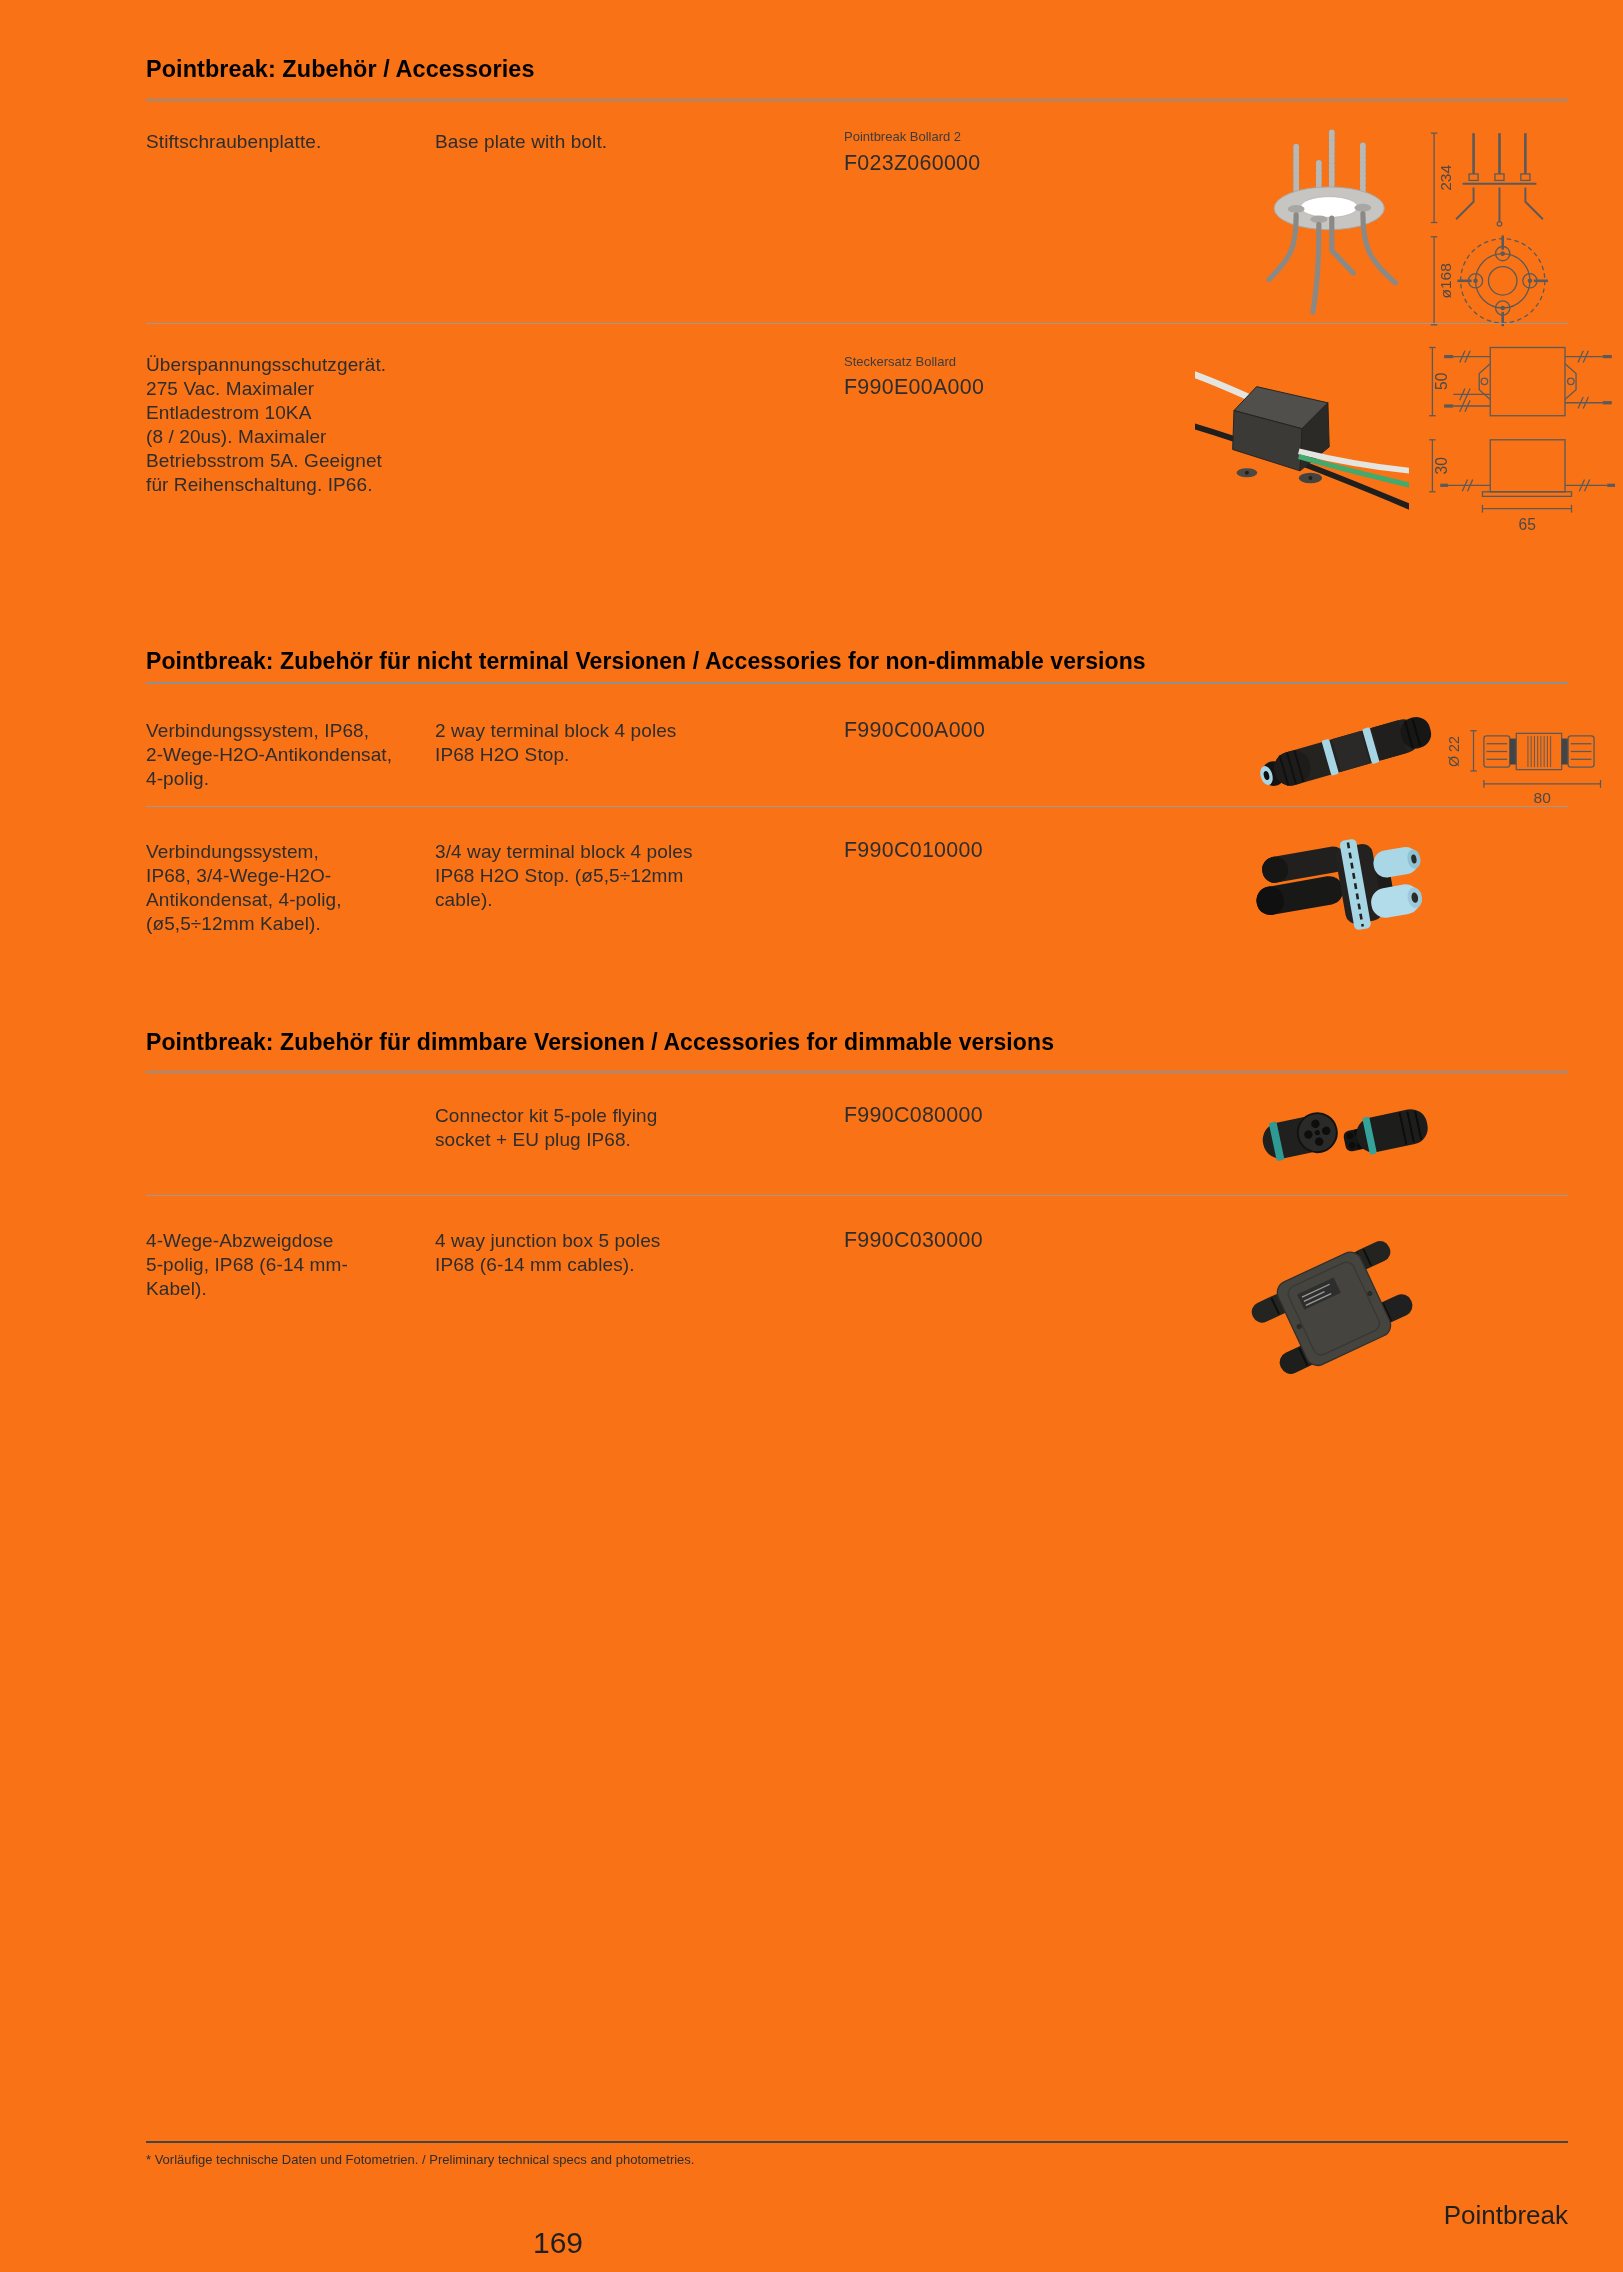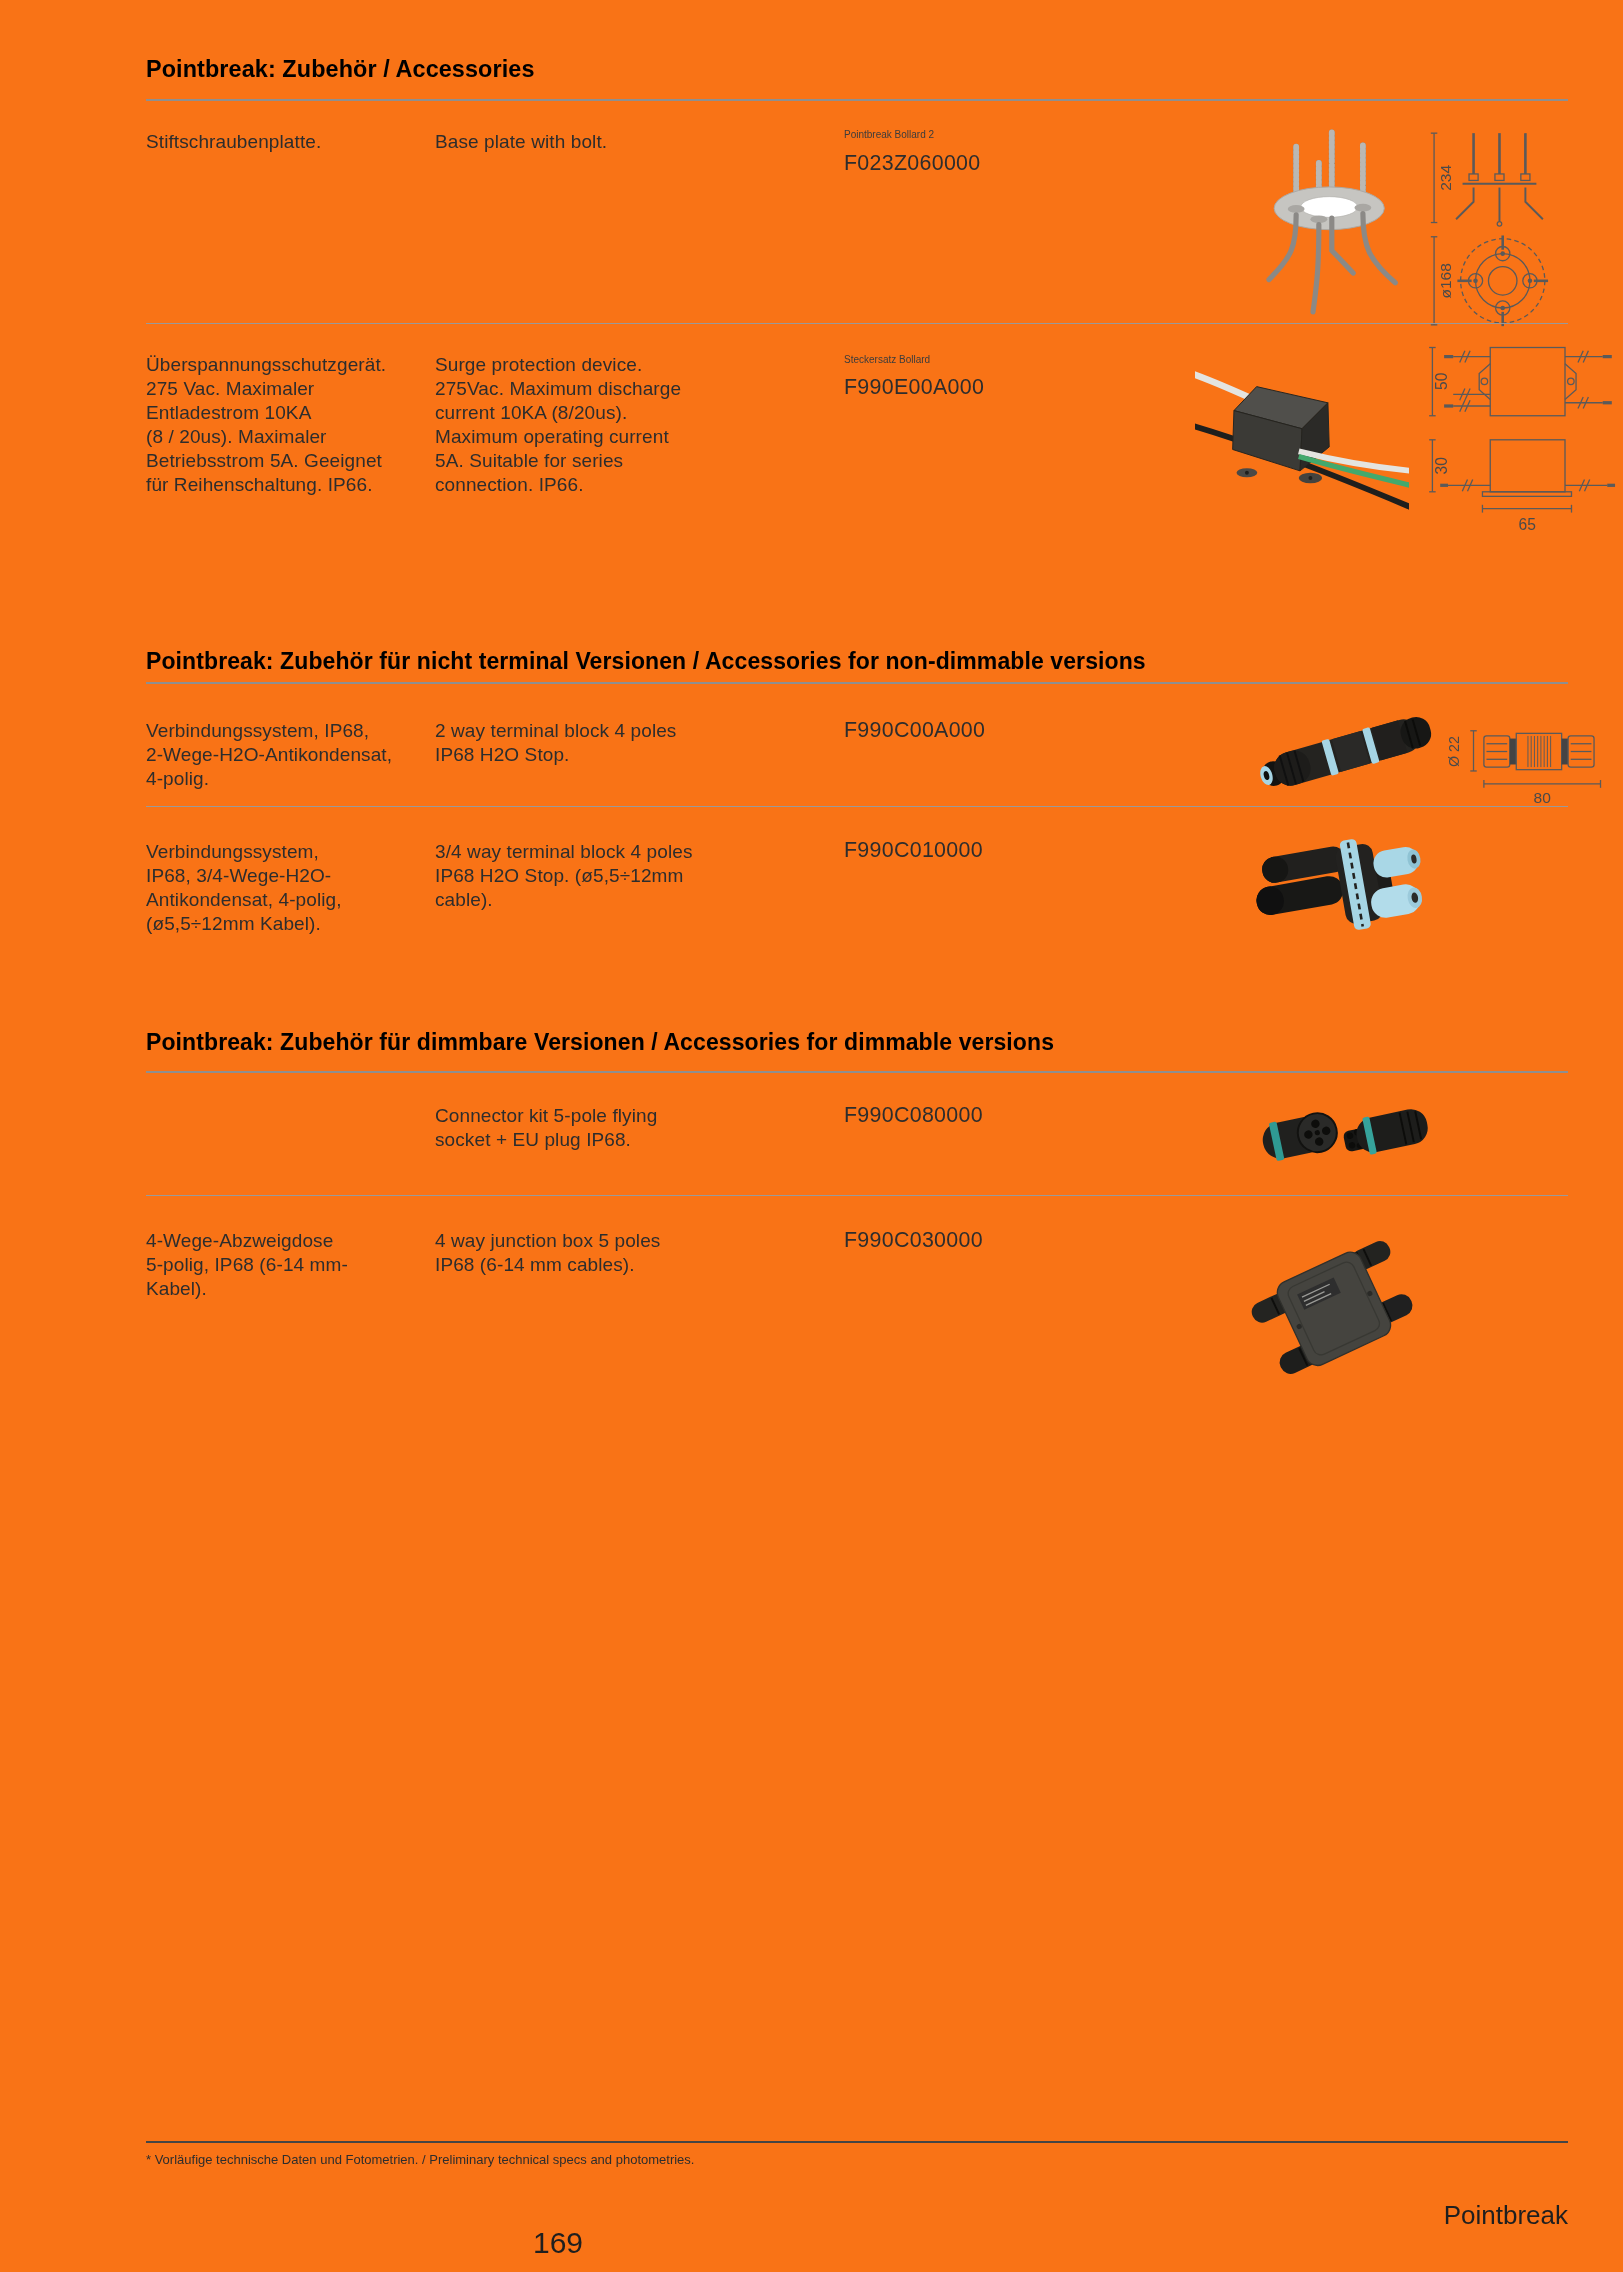--- a/index.html
+++ b/index.html
@@ -5,21 +5,21 @@
   html,body{margin:0;padding:0;background:#ffffff;}
   .page{position:relative;width:1623px;height:2273px;background:#f97316;overflow:hidden;
         font-family:"Liberation Sans",sans-serif;color:#2d2d2d;}
   .sec-title{position:absolute;left:146px;margin:0;font-size:23.4px;font-weight:bold;color:#000;letter-spacing:0.1px;}
   .sec-title.sub{font-size:23px;}
   .rule{position:absolute;left:146px;width:1422px;height:1.9px;background:#8f8f8f;}
   .divider{position:absolute;left:146px;width:1422px;height:1.3px;background:#9a9a9a;}
   .cell{position:absolute;font-size:19px;line-height:24px;white-space:pre-line;letter-spacing:0.1px;}
   .de{left:146px;width:292px;}
   .en{left:435px;width:351px;}
-  .prod{position:absolute;left:844px;font-size:10px;color:#3c3c3c;}
+  .prod{position:absolute;left:844px;font-size:13px;color:#3c3c3c;}
   .code{position:absolute;left:844px;font-size:21.4px;color:#2d2d2d;letter-spacing:0.3px;}
   .drawing{position:absolute;}
   svg text{font-family:"Liberation Sans",sans-serif;fill:#4a4a4a;}
   .footnote{position:absolute;left:146px;font-size:13px;color:#2d2d2d;}
   .pagenum{position:absolute;left:533px;font-size:30px;color:#1f1f1f;margin-top:24px;}
   .brand{position:absolute;right:55px;font-size:26px;color:#1f1f1f;}
 </style>
 </head>
 <body>
 
@@ -103,26 +103,20 @@
   </svg>
 
   <div class="divider" style="top:323px"></div>
 
   <div class="cell de" style="top:353px">Überspannungsschutzgerät.
 275 Vac. Maximaler
 Entladestrom 10KA
 (8 / 20us). Maximaler
 Betriebsstrom 5A. Geeignet
 für Reihenschaltung. IP66.</div>
-  <div class="cell en" style="top:353px">Surge protection device.
-275Vac. Maximum discharge
-current 10KA (8/20us).
-Maximum operating current
-5A. Suitable for series
-connection. IP66.</div>
   <div class="prod" style="top:354px">Steckersatz Bollard</div>
   <div class="code" style="top:375px">F990E00A000</div>
 
   <svg class="drawing" style="left:1195px;top:338px" width="214" height="175" viewBox="0 0 330 270">
     <path d="M-5,135 C80,160 200,205 335,262" stroke="#1f1f1d" stroke-width="9" fill="none"></path>
     <path d="M-5,55 C50,75 90,95 135,115" stroke="#e4e4e0" stroke-width="10" fill="none"></path>
     <ellipse cx="80" cy="208" rx="16" ry="7" fill="#4a4946"></ellipse>
       <circle cx="80" cy="208" r="3" fill="#1f1f1d"></circle>
     <ellipse cx="178" cy="216" rx="18" ry="8" fill="#44433f"></ellipse>
       <circle cx="178" cy="216" r="3" fill="#1f1f1d"></circle>

